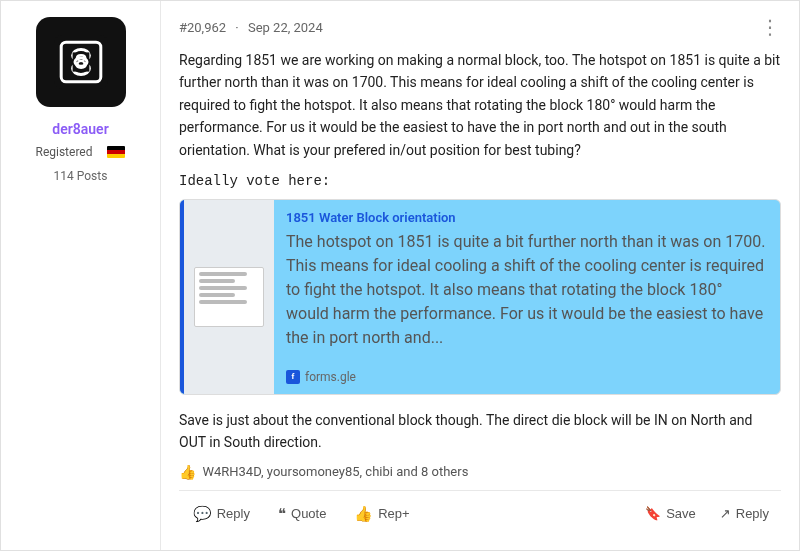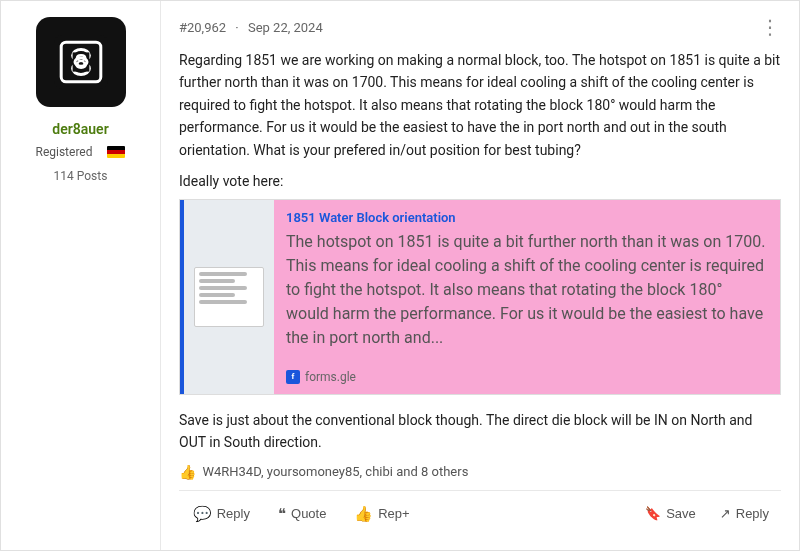--- a/index.html
+++ b/index.html
@@ -39,21 +39,21 @@
       justify-content: center;
       margin-bottom: 6px;
     }
     .avatar-logo {
       width: 54px;
       height: 54px;
     }
     .username {
       font-size: 14px;
       font-weight: 600;
-      color: #4d7c0f;
+      color: #8b5cf6;
       text-align: center;
     }
     .user-role {
       font-size: 12px;
       color: #555;
       display: flex;
       align-items: center;
       gap: 15px;
     }
     .flag {
@@ -102,28 +102,29 @@
     .post-body {
       font-size: 14px;
       color: #222;
       line-height: 1.6;
       margin-bottom: 12px;
     }
     .vote-text {
       font-size: 14px;
       color: #222;
       margin-bottom: 10px;
+      font-family: Liberation Mono, monospace;
     }
     .link-preview {
       display: flex;
       border: 1px solid #ddd;
-      border-radius: 0;
+      border-radius: 6px;
       overflow: hidden;
       margin-bottom: 14px;
-      background: #f9a8d4;
+      background: #7dd3fc;
     }
     .link-preview-bar {
       width: 4px;
       background: #1a56db;
       flex-shrink: 0;
     }
     .link-preview-image {
       width: 90px;
       min-width: 90px;
       background: #e8ecf0;

